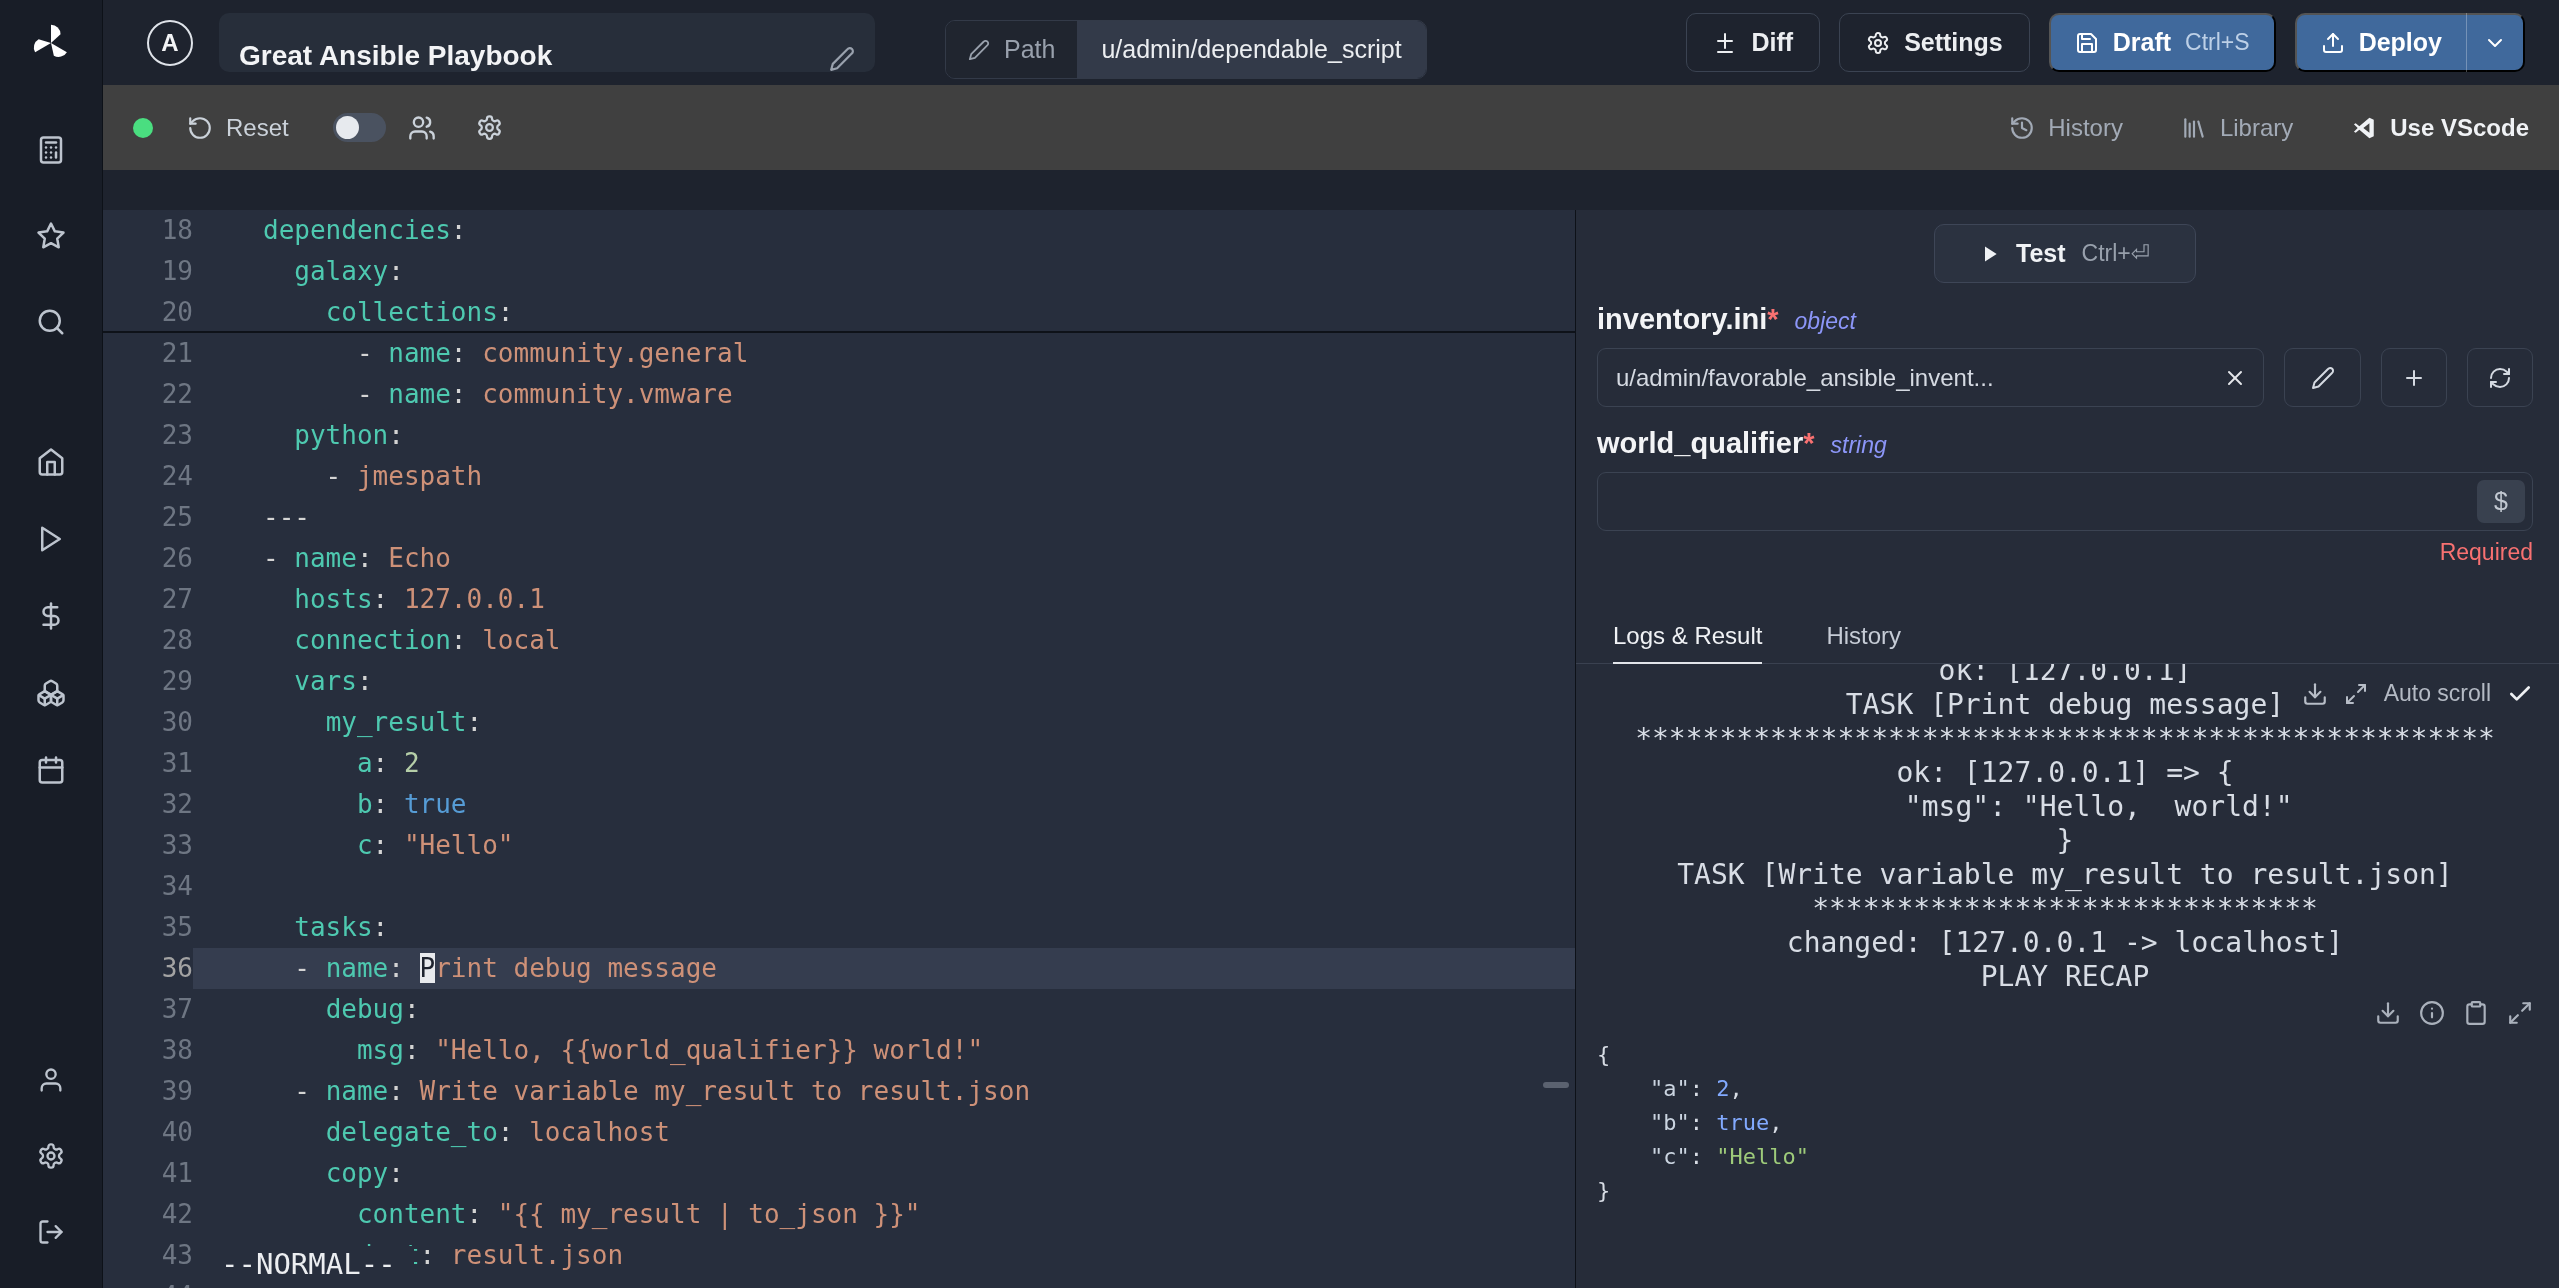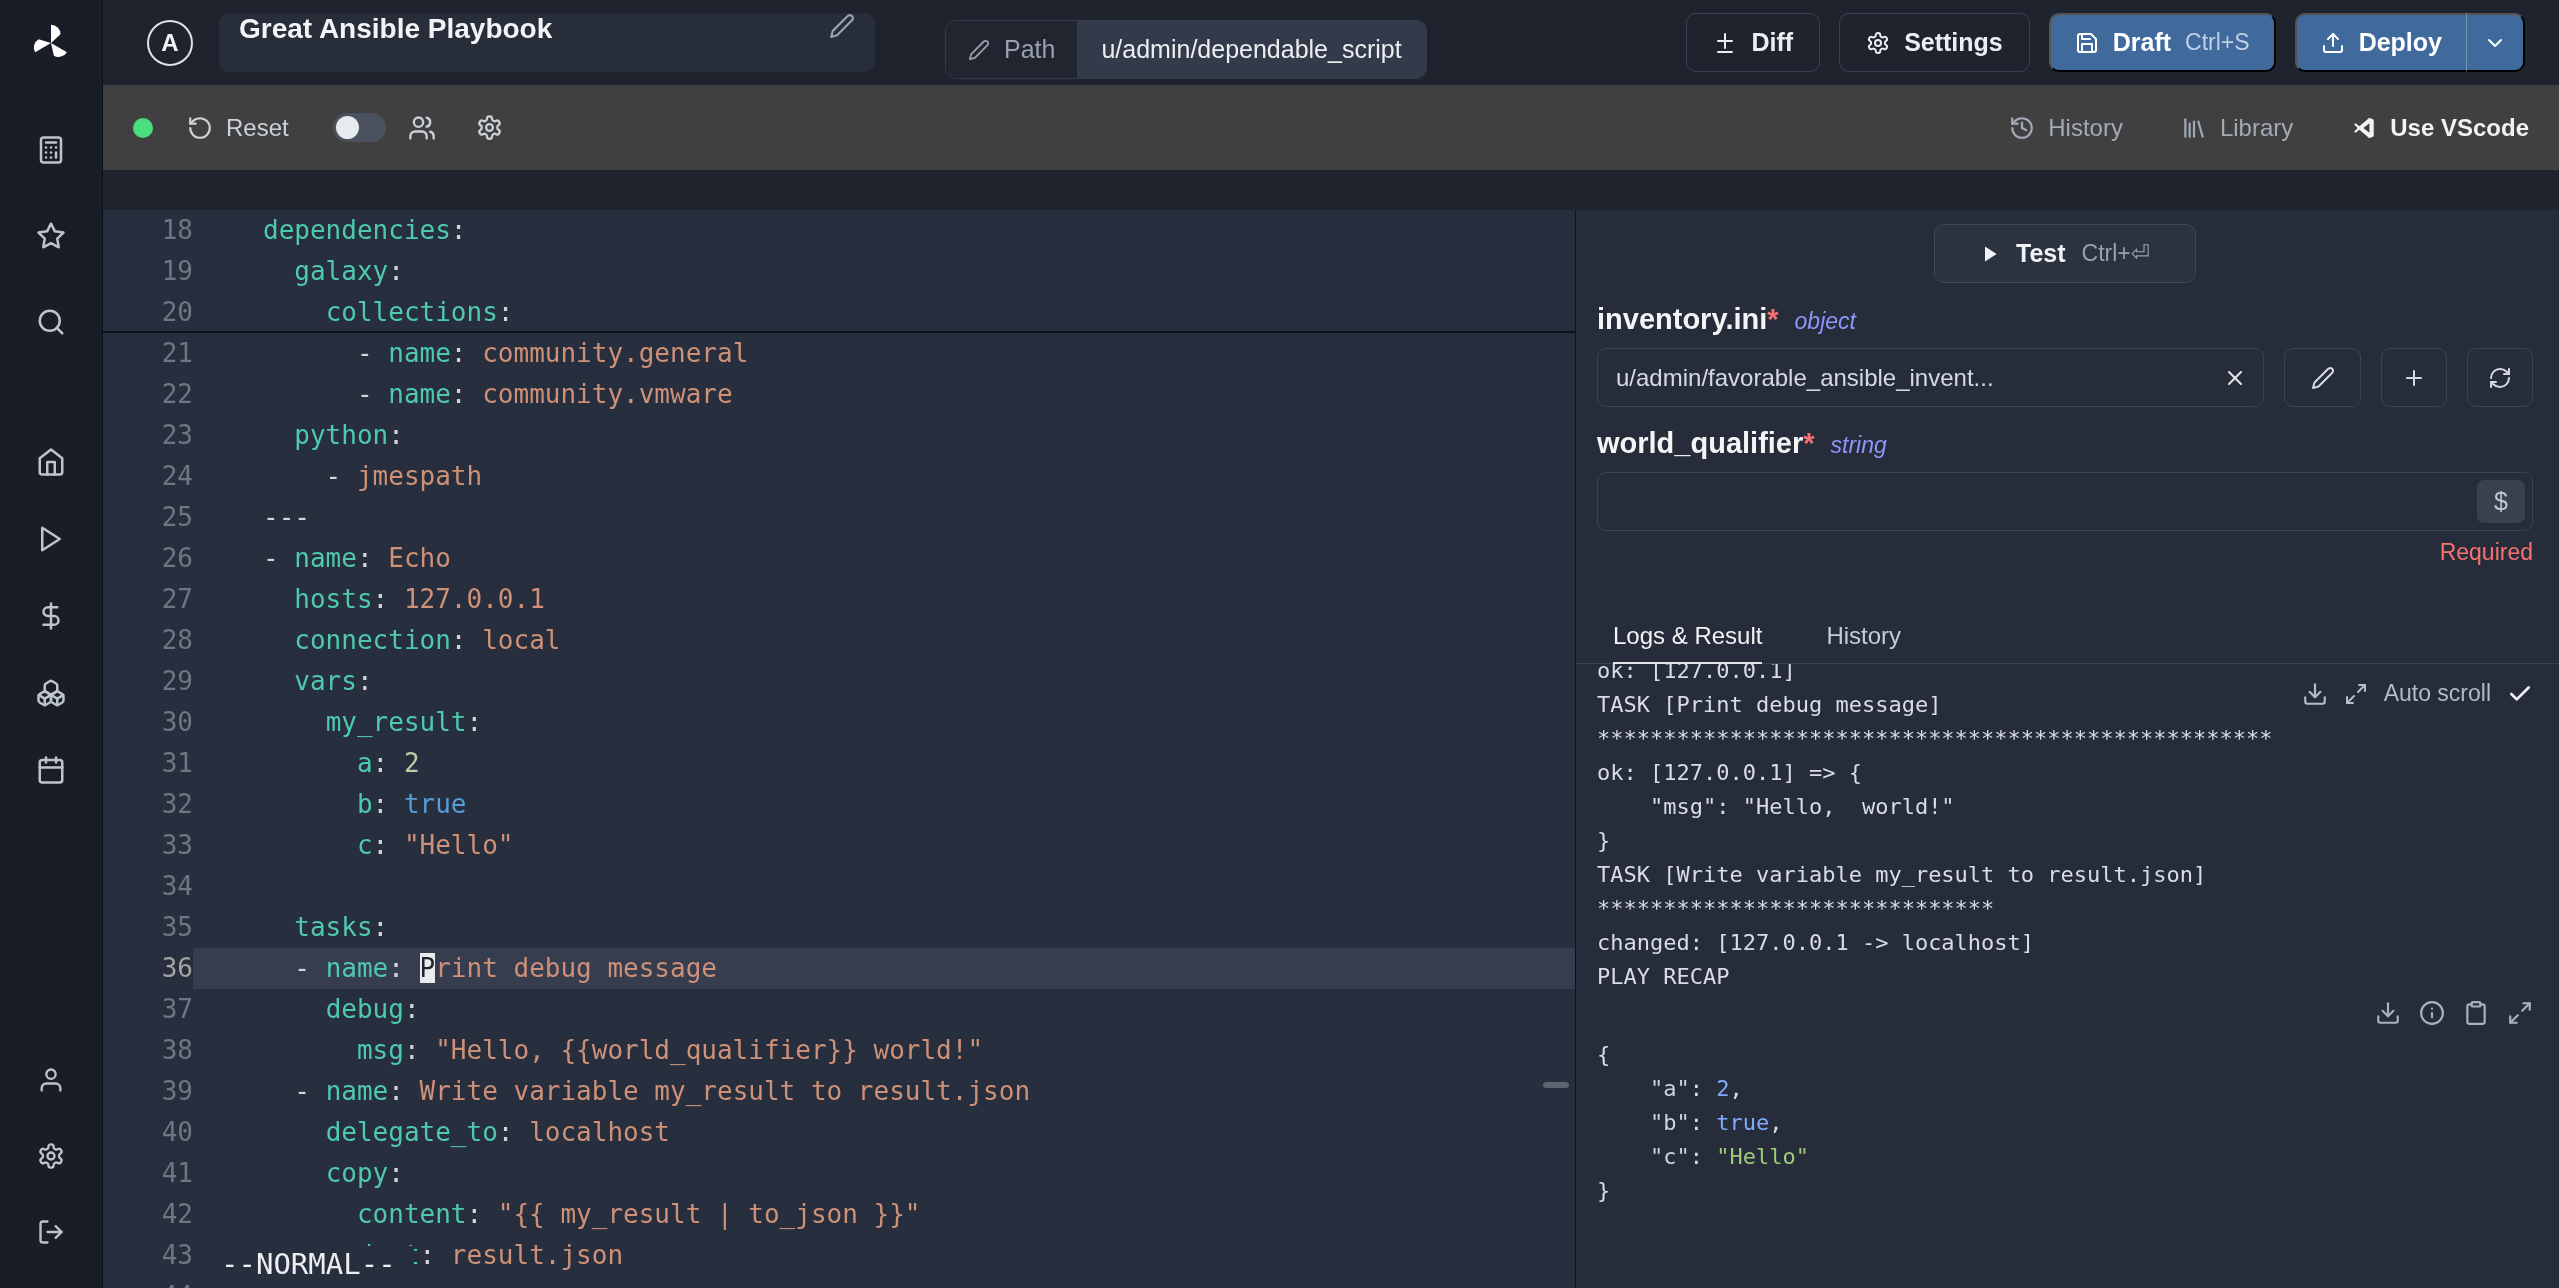--- a/index.html
+++ b/index.html
@@ -35,21 +35,21 @@
 
   
   .topbar { height: 85px; flex-shrink: 0; background: #1e232e; display: flex; align-items: center; padding: 0 34px 0 44px; }
   .avatar {
     width: 46px; height: 46px; border-radius: 50%;
     border: 2.5px solid #dfe3e9; display: flex; align-items: center; justify-content: center;
     font-size: 24px; font-weight: 700; color: #f3f4f6; cursor: pointer; flex-shrink: 0;
   }
   .title-box {
     margin-left: 26px; width: 656px; height: 59px; background: #272e3a; border-radius: 10px;
-    display: flex; align-items: flex-start; padding: 0 20px; cursor: text;
+    display: flex; align-items: flex-end; padding: 0 20px; cursor: text;
   }
   .title-text { flex: 1; font-size: 28px; font-weight: 700; color: #f3f4f6; }
   .muted-icon { color: #99a1ad; }
   .path-group { margin-left: 70px; height: 59px; display: flex; border-radius: 10px; overflow: hidden; border: 1px solid #333a48; margin-top: 14px; }
   .path-label-seg { background: #20252f; display: flex; align-items: center; gap: 14px; padding: 0 22px; color: #98a0ac; font-size: 25px; cursor: pointer; }
   .path-value-seg { background: #333a49; display: flex; align-items: center; padding: 0 24px; font-size: 25px; color: #eceef1; }
   .spacer { flex: 1; }
   .tb-buttons { display: flex; align-items: center; gap: 19px; }
   .btn-outline {
     height: 59px; border: 1.5px solid #3b4352; border-radius: 10px; background: transparent;
@@ -123,21 +123,21 @@
   .icon-btn.wide { width: 77px; }
   .dollar-badge { position: absolute; right: 7px; width: 48px; height: 43px; border-radius: 7px; background: #39414f; display: flex; align-items: center; justify-content: center; font-size: 25px; color: #c3c9d2; cursor: pointer; }
   .required-msg { margin-top: 8px; text-align: right; color: #f87171; font-size: 23px; }
 
   .tabs { margin: 56px -26px 0 -21px; padding-left: 37px; display: flex; gap: 64px; border-bottom: 1px solid #3a4150; flex-shrink: 0; }
   .tab { position: relative; font-size: 24px; color: #c6ccd6; padding-bottom: 13px; cursor: pointer; }
   .tab.active { color: #f0f2f5; }
   .tab.active::after { content: ""; position: absolute; left: 0; right: 0; bottom: -1px; height: 2px; background: #e2e5ea; }
 
   .log-wrap { position: relative; height: 330px; overflow: hidden; padding-top: 4px; flex-shrink: 0; }
-  .log-line { font-family: "DejaVu Sans Mono", monospace; font-size: 22px; line-height: 34px; color: #d8dde5; white-space: pre; }
+  .log-line { font-family: "DejaVu Sans Mono", monospace; font-size: 28px; line-height: 34px; color: #d8dde5; white-space: pre; text-align: center; }
   .log-line.clip { margin-top: -14px; }
   .log-tools { position: absolute; top: 16px; right: 0; display: flex; align-items: center; gap: 16px; color: #b7bdc7; background: transparent; }
   .log-tools .label { font-size: 23px; color: #b4bac4; }
   .log-tools .check { color: #eef0f3; }
   .tool-icon { cursor: pointer; }
 
   .result-wrap { position: relative; margin-top: 4px; flex: 1; }
   .result-tools { position: absolute; top: 2px; right: 0; display: flex; align-items: center; gap: 18px; color: #aab1bc; }
   .result-json { padding-top: 40px; }
   .res-line { font-family: "DejaVu Sans Mono", monospace; font-size: 22px; line-height: 34px; white-space: pre; }

